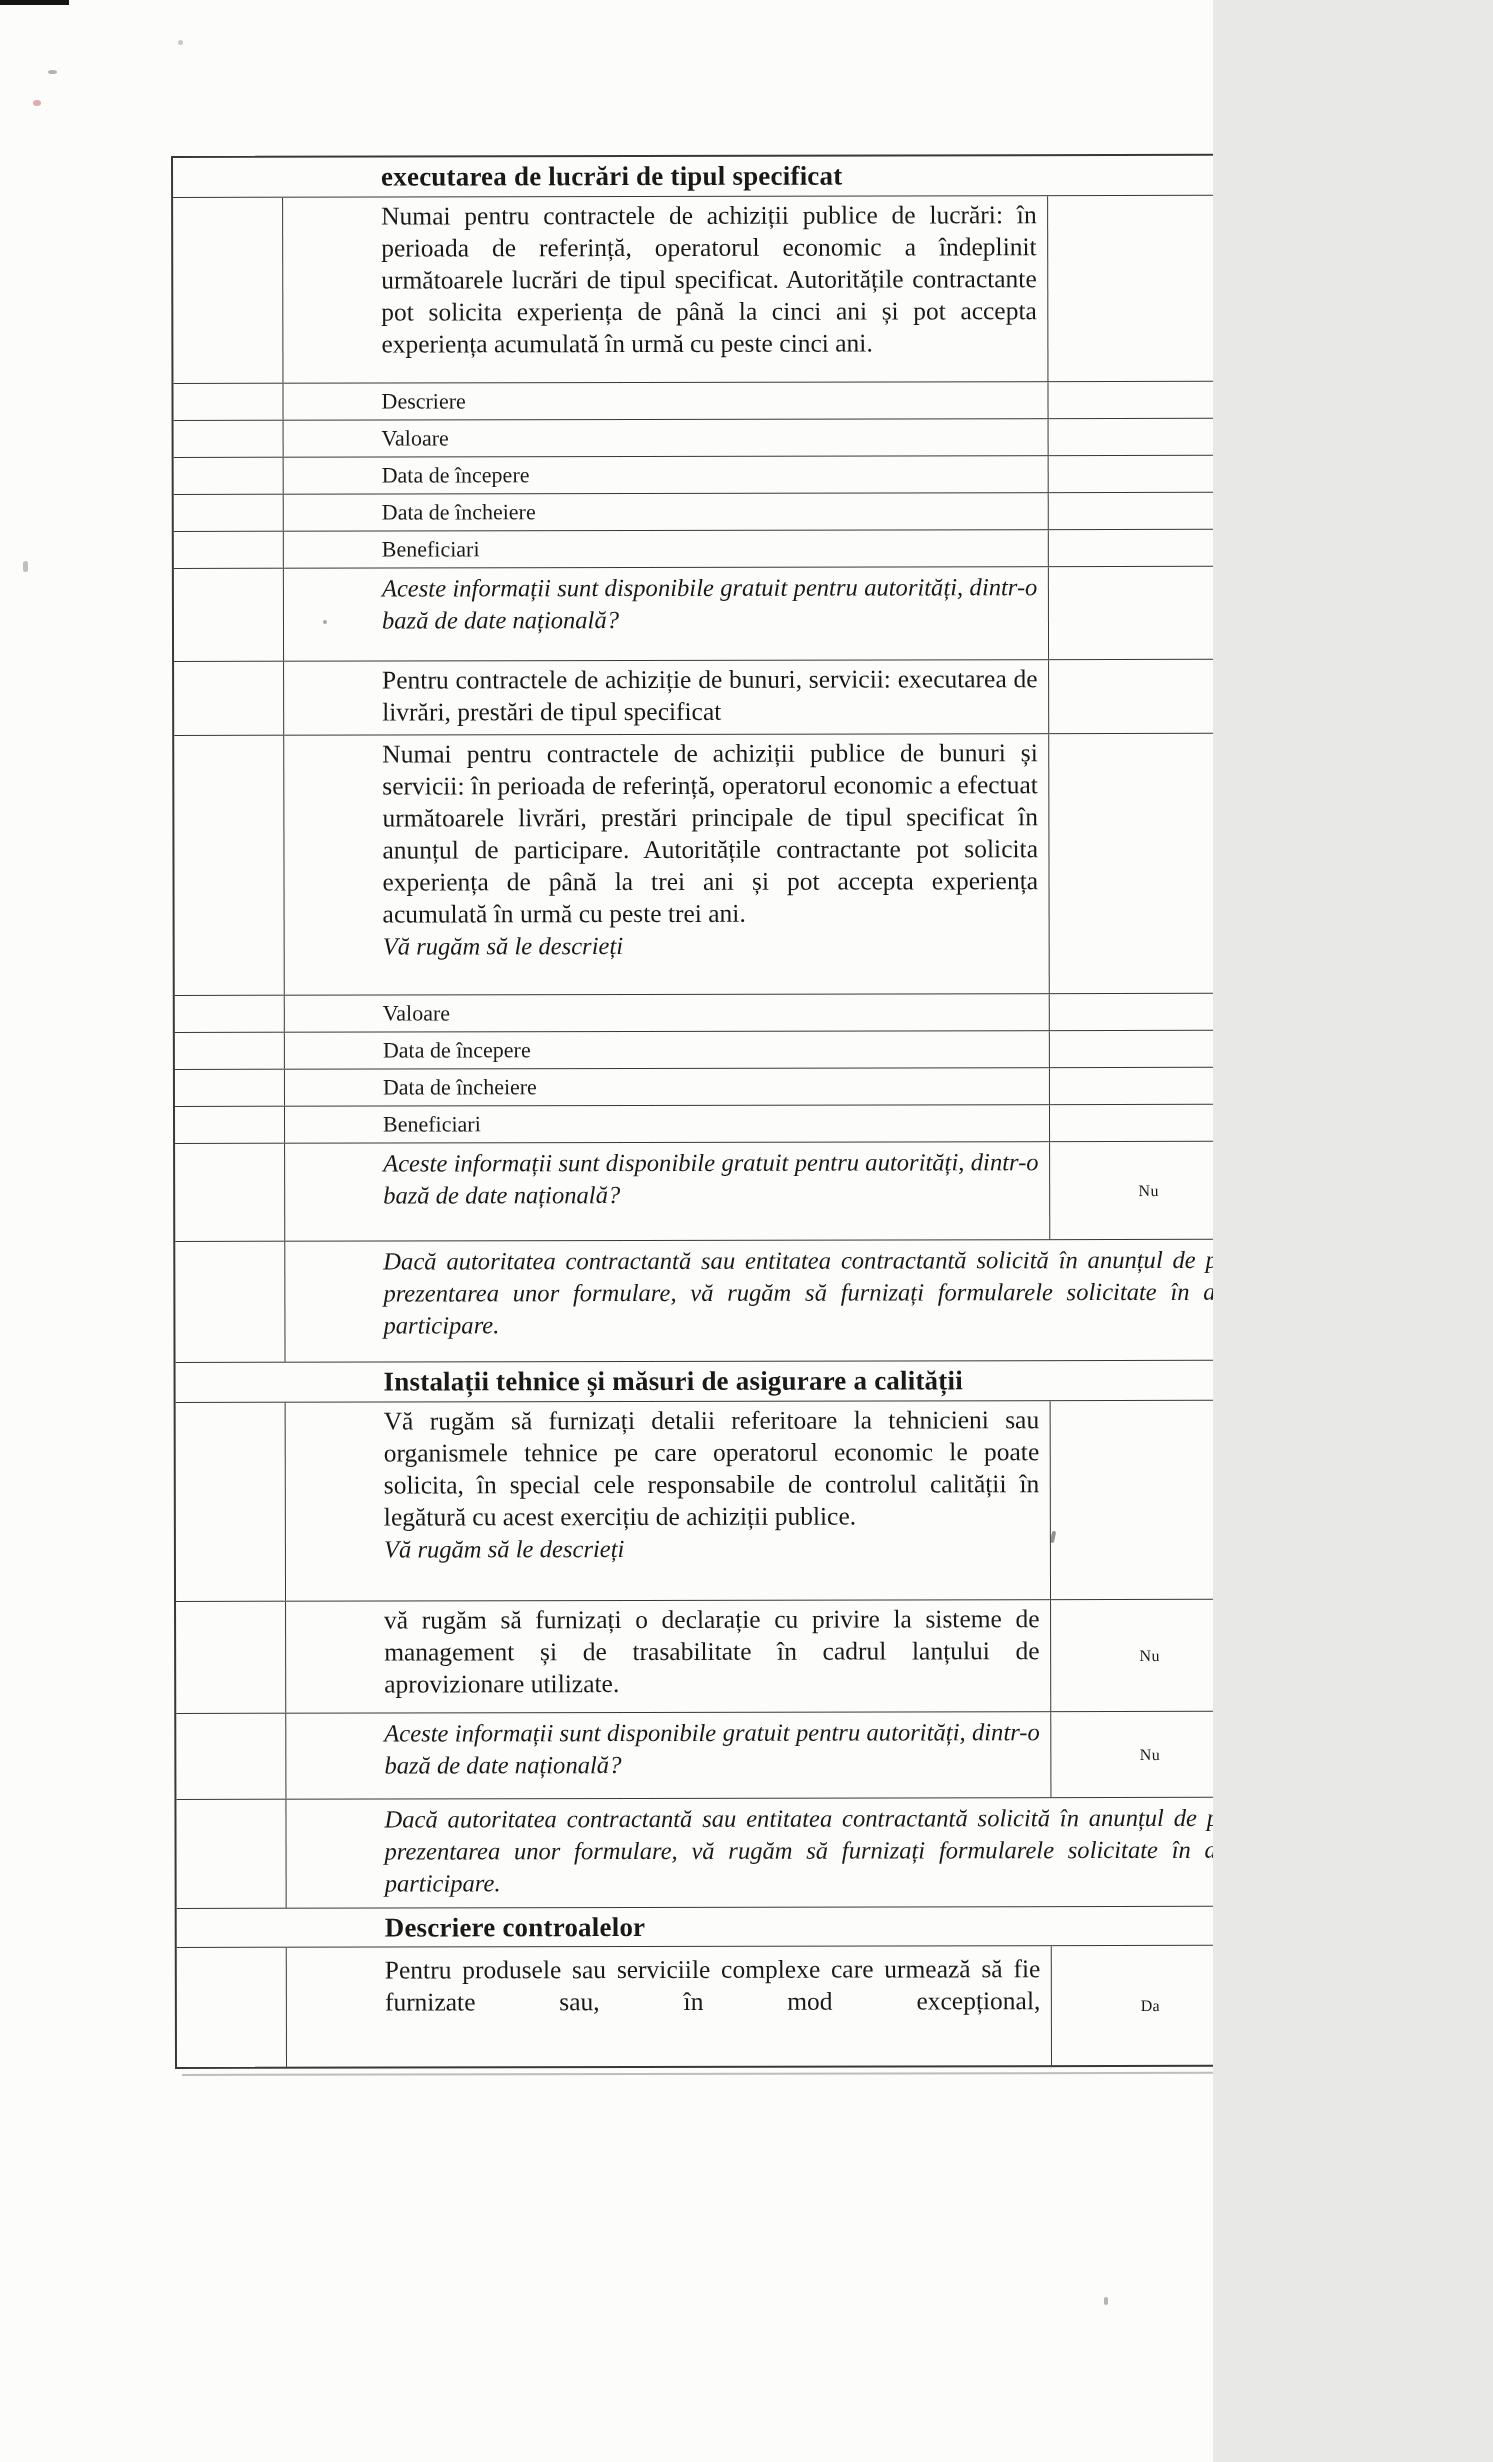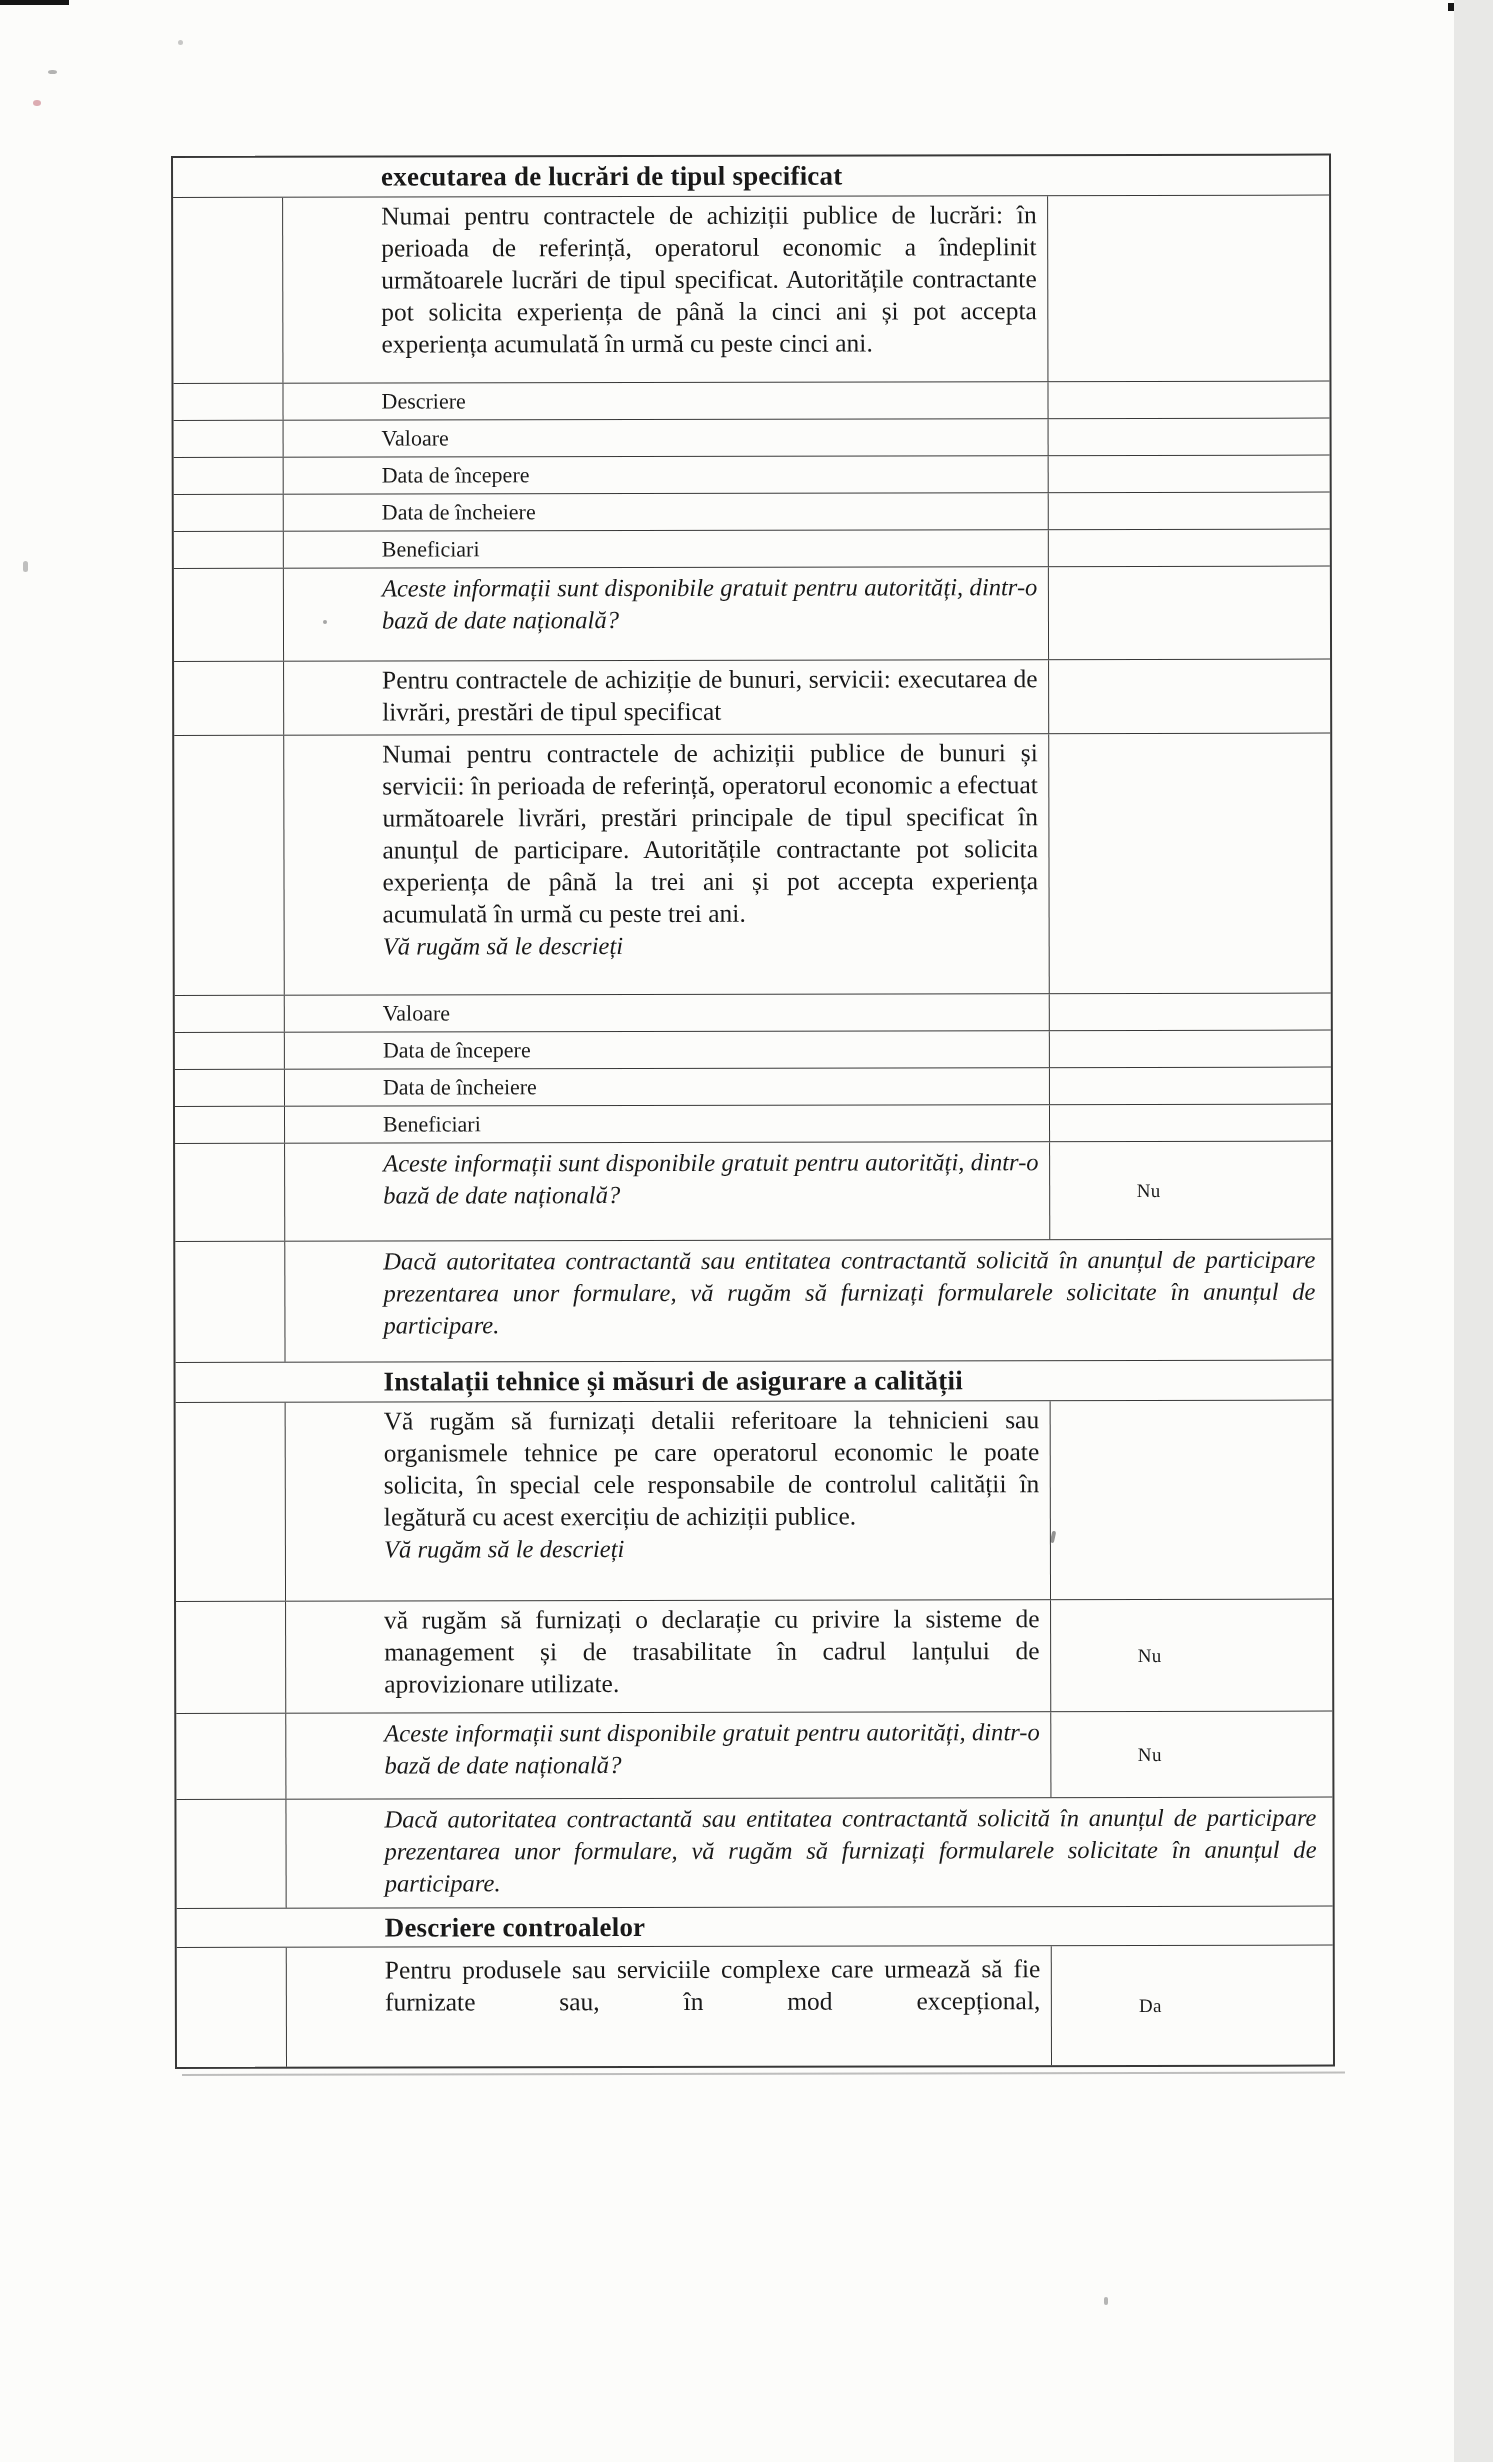--- a/index.html
+++ b/index.html
@@ -1,18 +1,18 @@
 <!DOCTYPE html>
 <html style="font-size:14px"><head>
 <meta charset="utf-8">
 <style>
   html,body{margin:0;padding:0;background:#e8e8e6;}
   .page{
     position:relative;
-    width:1454px;height:2462px;
+    width:1213px;height:2462px;
     background:#fcfcfa;
     overflow:hidden;
     font-family:"Liberation Serif", serif;
     color:#191919;
   }
   .scan-table{
     position:absolute;left:171px;top:156px;width:1160px;
     border:2.6px solid #383838;
     box-sizing:border-box;
     transform:rotate(-0.12deg);
@@ -24,21 +24,21 @@
     content:"";position:absolute;left:5.3px;right:-12.3px;bottom:-8.8px;height:1.8px;
     background:#8b8b8b;opacity:.55;
   }
   .trow{display:flex;box-sizing:border-box;}
   .trow + .trow{border-top:1.8px solid #383838;}
   .c1{flex:0 0 110px;border-right:1.8px solid #383838;box-sizing:border-box;}
   .c2{flex:1 1 auto;box-sizing:border-box;padding:2.6px 10.5px 2.6px 98px;}
   .c2.full{padding-right:16px;}
   .c3{flex:0 0 282px;border-left:1.8px solid #383838;box-sizing:border-box;
       display:flex;align-items:center;justify-content:center;padding-right:84px;}
-  .ans{font-size:19px;letter-spacing:0.4px;}
+  .ans{font-size:16px;letter-spacing:0.4px;}
   .head .txt{font-weight:bold;font-size:27px;letter-spacing:0.2px;}
   .r-headrow{align-items:center;}
   .r-headrow .c2{padding-top:3.5px;padding-bottom:3.5px;display:flex;align-items:center;}
   .para{font-size:25.5px;line-height:32px;text-align:justify;}
   .lastrow .para{text-align:justify;text-align-last:justify;}
   .label-row .c2{display:flex;align-items:center;}
   .label{font-size:22px;line-height:30px;}
   .note{font-style:italic;font-size:24.6px;line-height:32px;text-align:justify;}
   .note.single{text-align:left;}
   .topnote{padding-top:4.4px;}

